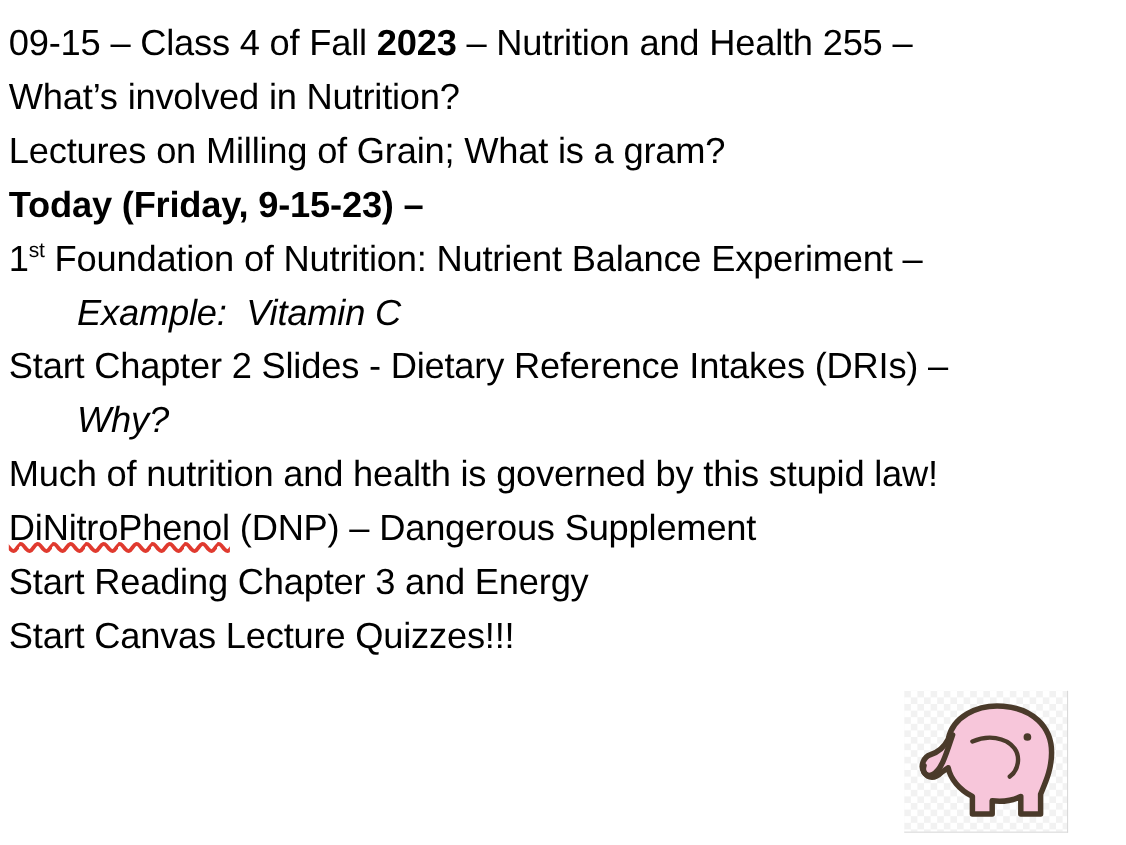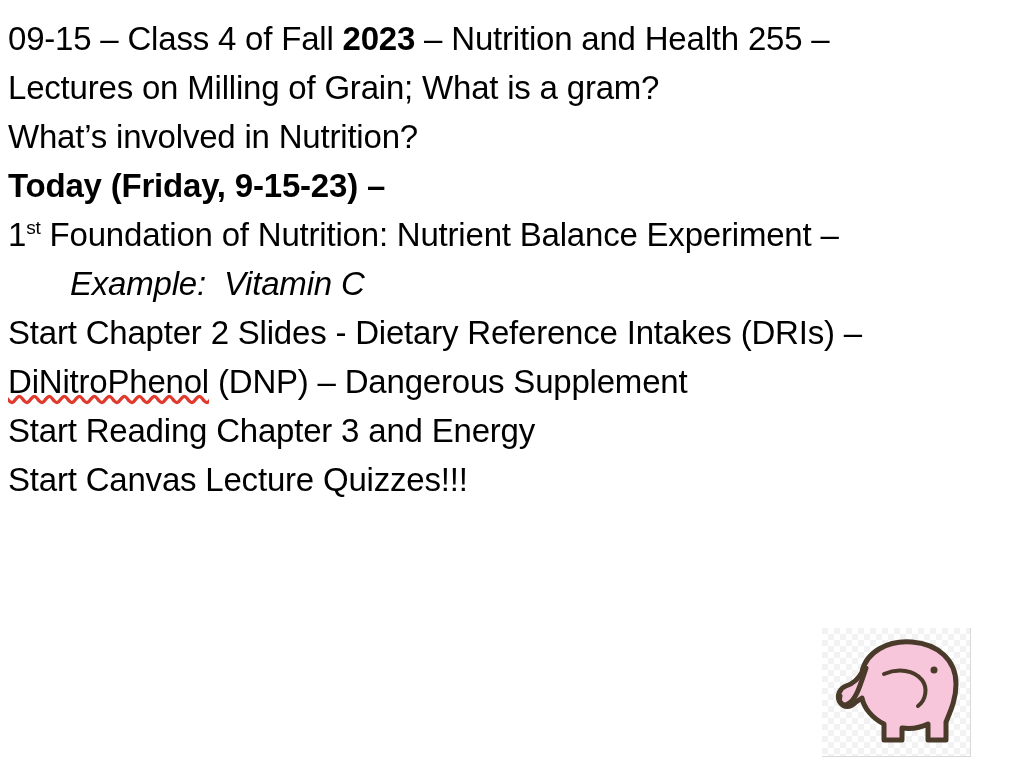--- a/index.html
+++ b/index.html
@@ -54,26 +54,28 @@
     border-bottom: 1px solid #d9d9d9;
   }
   .elephant-box svg { display: block; }
 </style>
 </head>
 <body>
 
 <div class="slide">
   <div id="lines-container">
       <div class="line"><span>09-15 – Class 4 of Fall </span><span class="bold">2023</span><span> – Nutrition and Health 255 –</span></div>
+      <div class="line"><span>What’s involved in Nutrition?</span></div>
       <div class="line"><span>Lectures on Milling of Grain; What is a gram?</span></div>
-      <div class="line"><span>What’s involved in Nutrition?</span></div>
       <div class="line"><span class="bold">Today (Friday, 9-15-23) –</span></div>
       <div class="line"><span>1</span><sup>st</sup><span> Foundation of Nutrition: Nutrient Balance Experiment –</span></div>
       <div class="line indent"><span>Example:  Vitamin C</span></div>
       <div class="line"><span>Start Chapter 2 Slides - Dietary Reference Intakes (DRIs) –</span></div>
+      <div class="line indent"><span>Why?</span></div>
+      <div class="line"><span>Much of nutrition and health is governed by this stupid law!</span></div>
       <div class="line"><span class="spell">DiNitroPhenol</span><span> (DNP) – Dangerous Supplement</span></div>
       <div class="line"><span>Start Reading Chapter 3 and Energy</span></div>
       <div class="line"><span>Start Canvas Lecture Quizzes!!!</span></div>
     </div>
 
   <div class="elephant-box">
     <svg width="147" height="127" viewBox="0 0 147 127" xmlns="http://www.w3.org/2000/svg" aria-hidden="true">
       <g id="eleph-g" fill="#f7c6da" stroke="#4a3a2a" stroke-width="5" stroke-linejoin="round" stroke-linecap="round">
         <path d="M40 44
                  C 44 24, 66 12, 90 14

